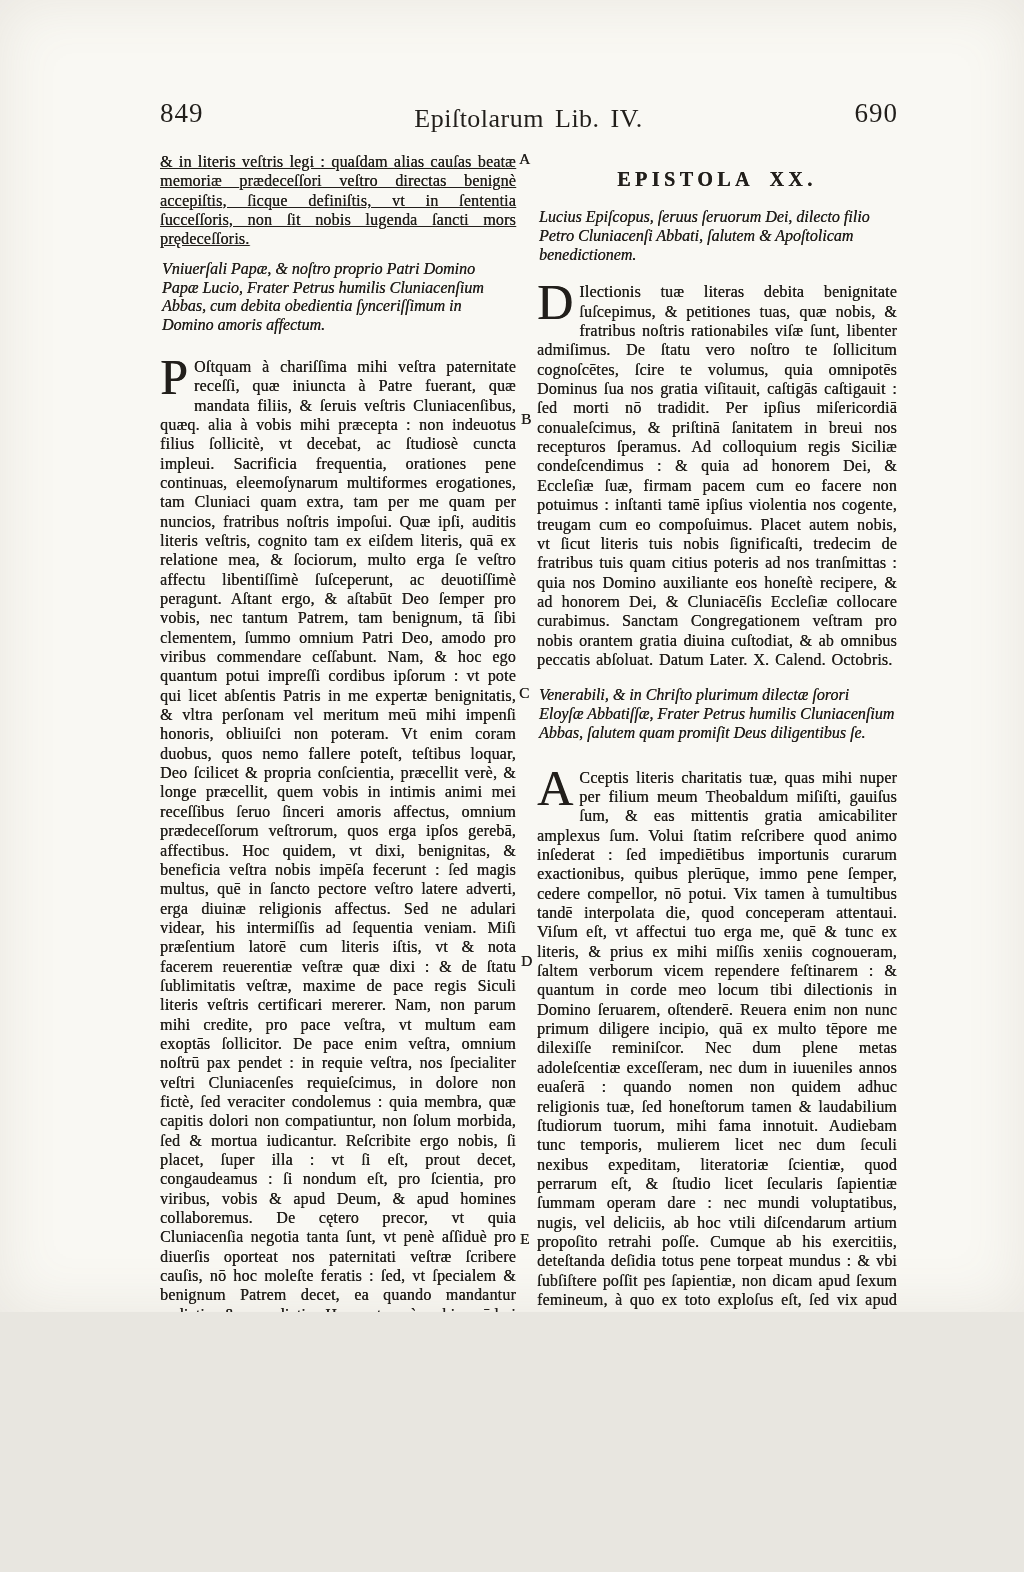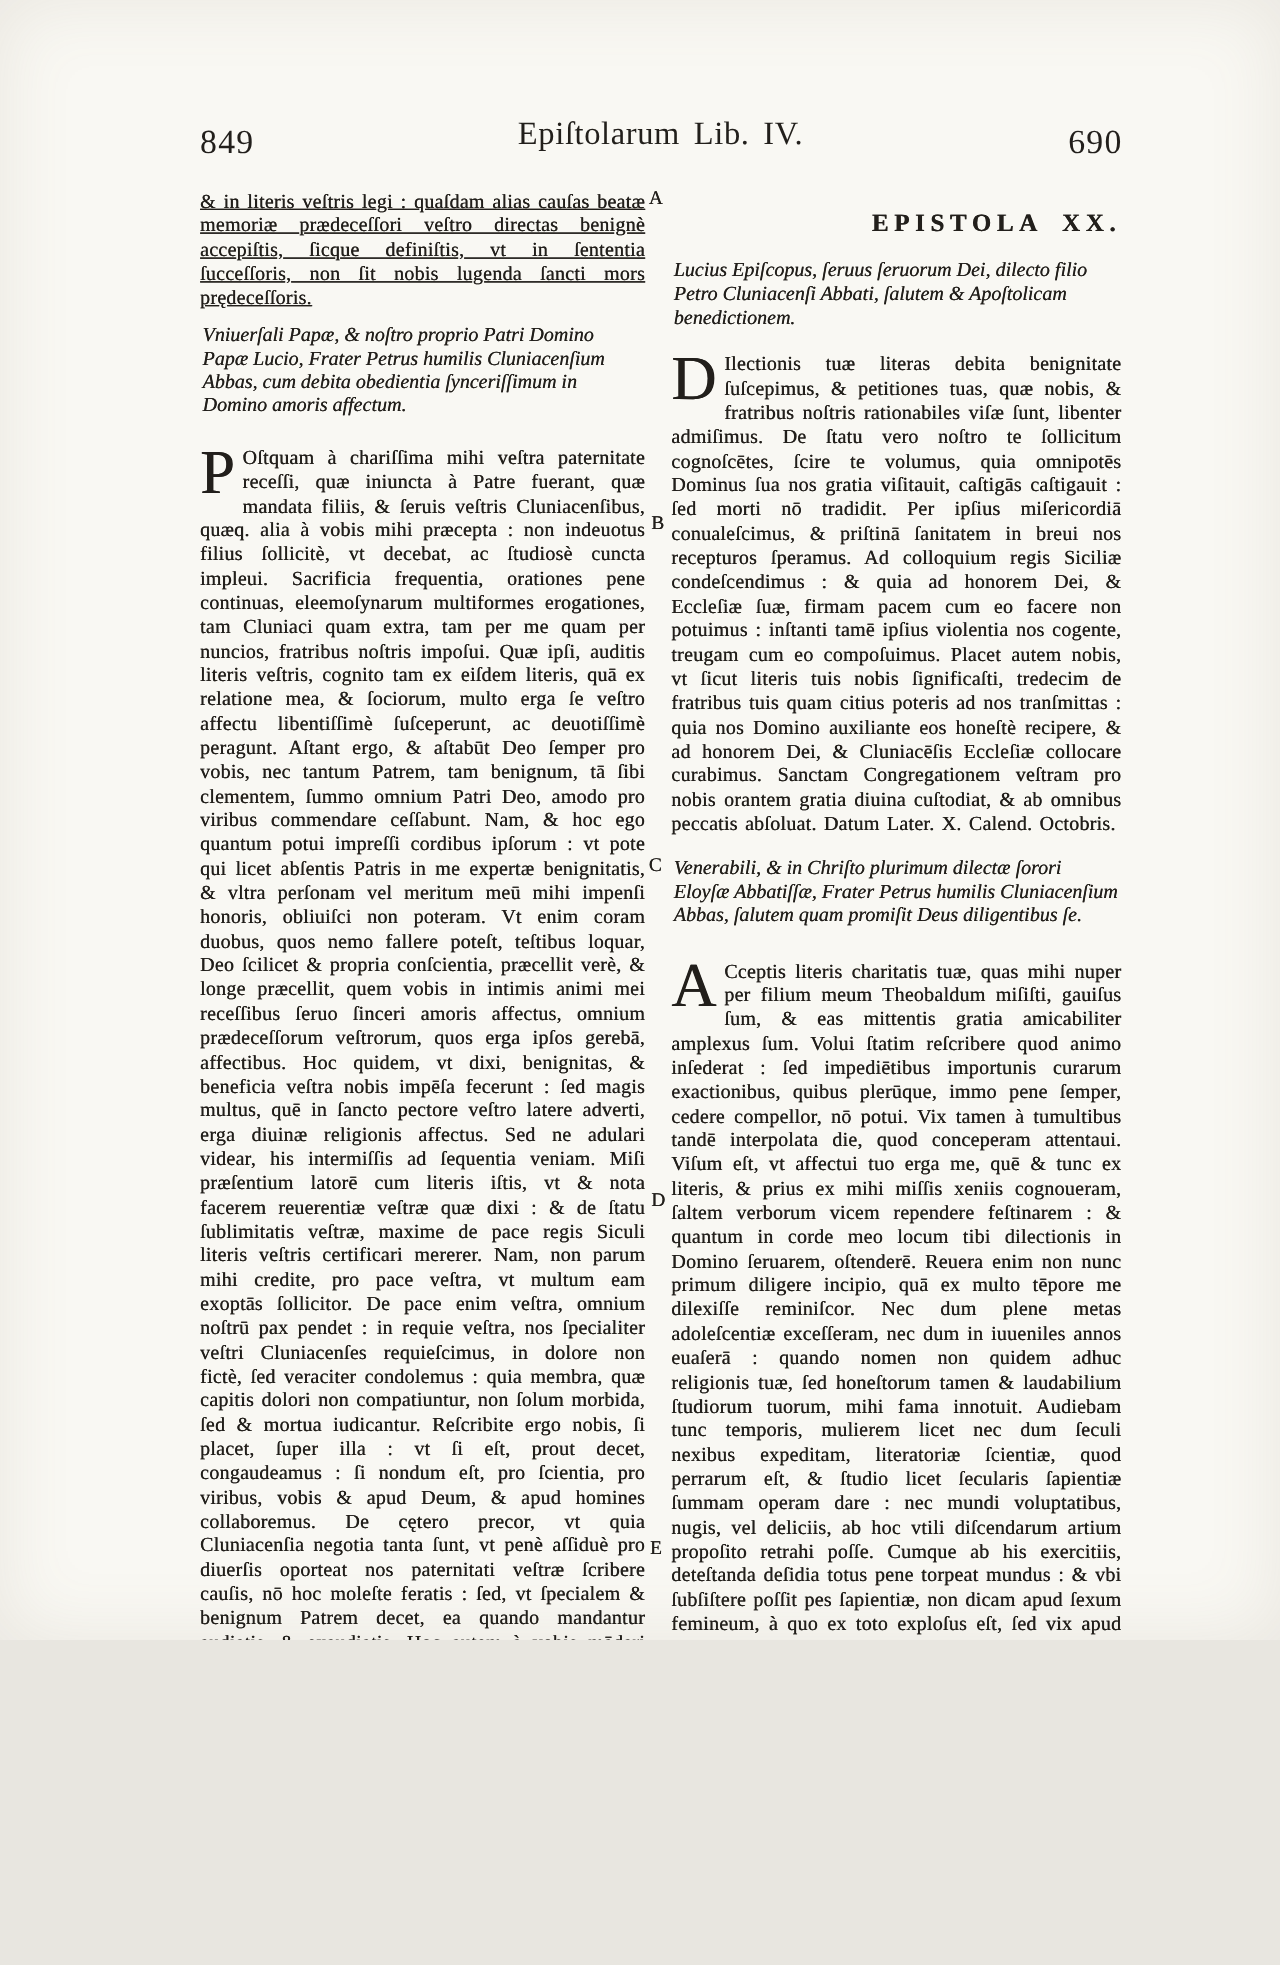--- a/index.html
+++ b/index.html
@@ -25,21 +25,21 @@
   .page-num{
     position:absolute;
     top:98px;
     font-size:27px;
     letter-spacing:1px;
   }
   .page-num.left{left:160px;}
   .page-num.right{right:126px;}
   .running-title{
     position:absolute;
-    top:92px;
+    top:104px;
     left:160px;
     width:737px;
     text-align:center;
     font-size:26px;
     letter-spacing:0.5px;
     word-spacing:4px;
   }
   
   .col{
     position:absolute;
@@ -50,21 +50,21 @@
   .body-text{
     text-align:justify;
     font-size:16px;
     line-height:19.35px;
     letter-spacing:0.2px;
     word-spacing:1.6px;
     text-shadow:0.25px 0 0 currentColor;
   }
   .continuation{margin:0;text-decoration:underline;}
   .ep-heading{
-    text-align:right;
+    text-align:center;
     font-size:20px;
     letter-spacing:4.5px;
     word-spacing:7px;
     margin:0;
     text-shadow:0.3px 0 0 currentColor;
   }
   .argument{
     text-align:left;
     font-style:italic;
     font-size:16px;

